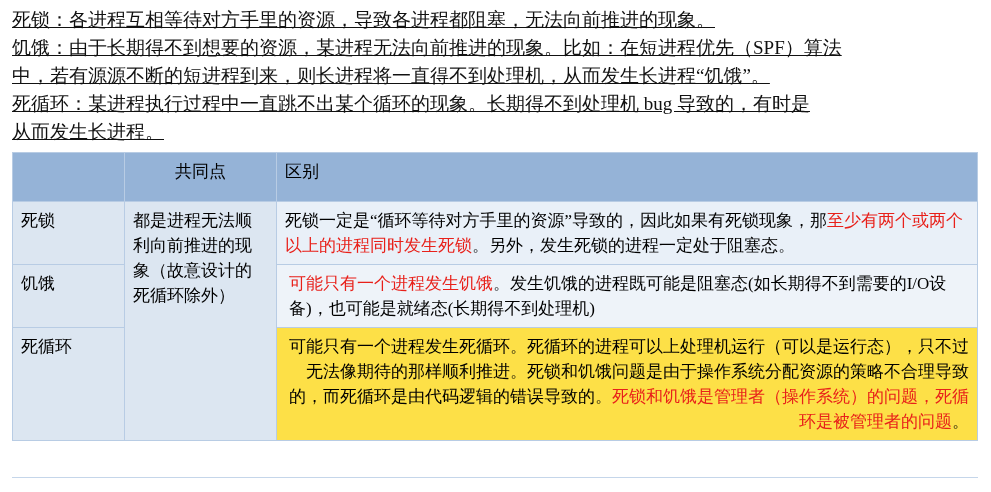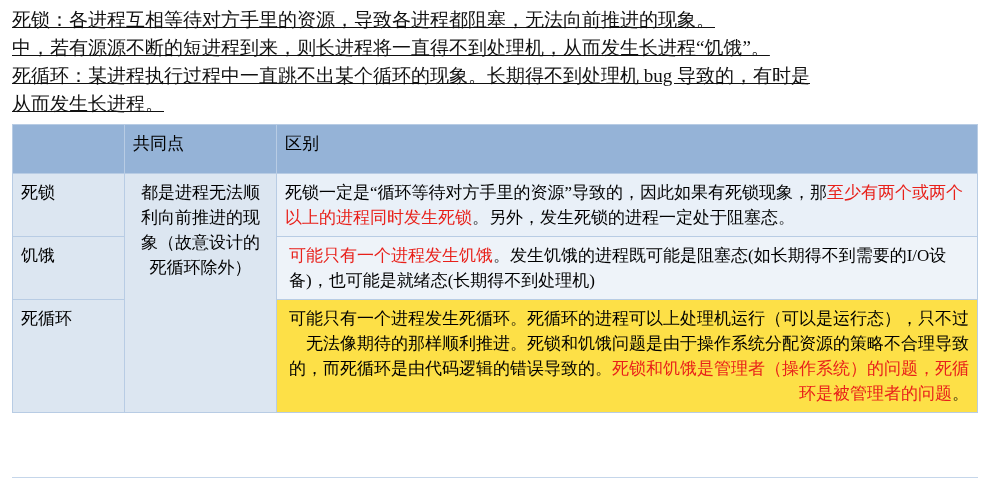--- a/index.html
+++ b/index.html
@@ -50,32 +50,32 @@
   thead th {
     background: #95b3d7;
     color: #000;
     font-weight: normal;
     text-align: left;
     height: 36px;
     vertical-align: middle;
     font-size: 18px;
   }
   th.c1 { width: 95px; }
-  th.c2 { width: 135px; }
+  th.c2 { width: 135px; text-align: center; }
   th.c3 { width: auto; }
   td.label {
     background: #dce6f1;
     font-size: 18px;
     text-align: left;
     vertical-align: top;
     padding-top: 8px;
   }
   td.common {
     background: #dce6f1;
-    text-align: center;
+    text-align: left;
     vertical-align: middle;
     font-size: 17px;
     line-height: 26px;
   }
   td.detail {
     background: #eef3f9;
   }
   tr.row-deadlock td.detail { background: #e9f0f8; margin-left: 20px; }
   tr.row-starve td.detail { background: #eef3f9; padding-left: 12px; }
   tr.row-loop td.detail { background: #fde047; text-align: right; }
@@ -99,20 +99,21 @@
     background: #c5d6ea;
   }
 </style>
 </head>
 <body>
 
 <div class="page">
 
   <div class="intro">
     <p>死锁：各进程互相等待对方手里的资源，导致各进程都阻塞，无法向前推进的现象。</p>
+    <p>饥饿：由于长期得不到想要的资源，某进程无法向前推进的现象。比如：在短进程优先（SPF）算法</p>
     <p>中，若有源源不断的短进程到来，则长进程将一直得不到处理机，从而发生长进程“饥饿”。</p>
     <p>死循环：某进程执行过程中一直跳不出某个循环的现象。长期得不到处理机 bug 导致的，有时是</p>
     <p>从而发生长进程。</p>
   </div>
 
   <table class="cmp">
     <thead>
       <tr>
         <th class="c1"></th>
         <th class="c2">共同点</th>

